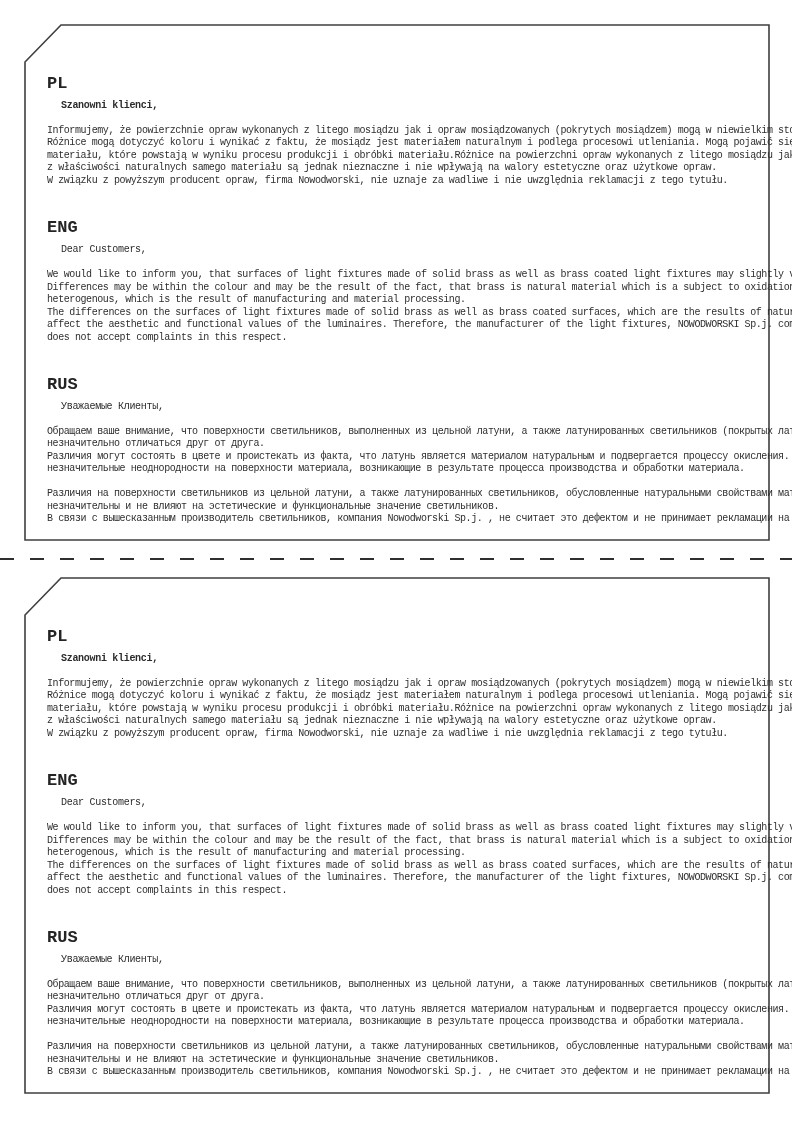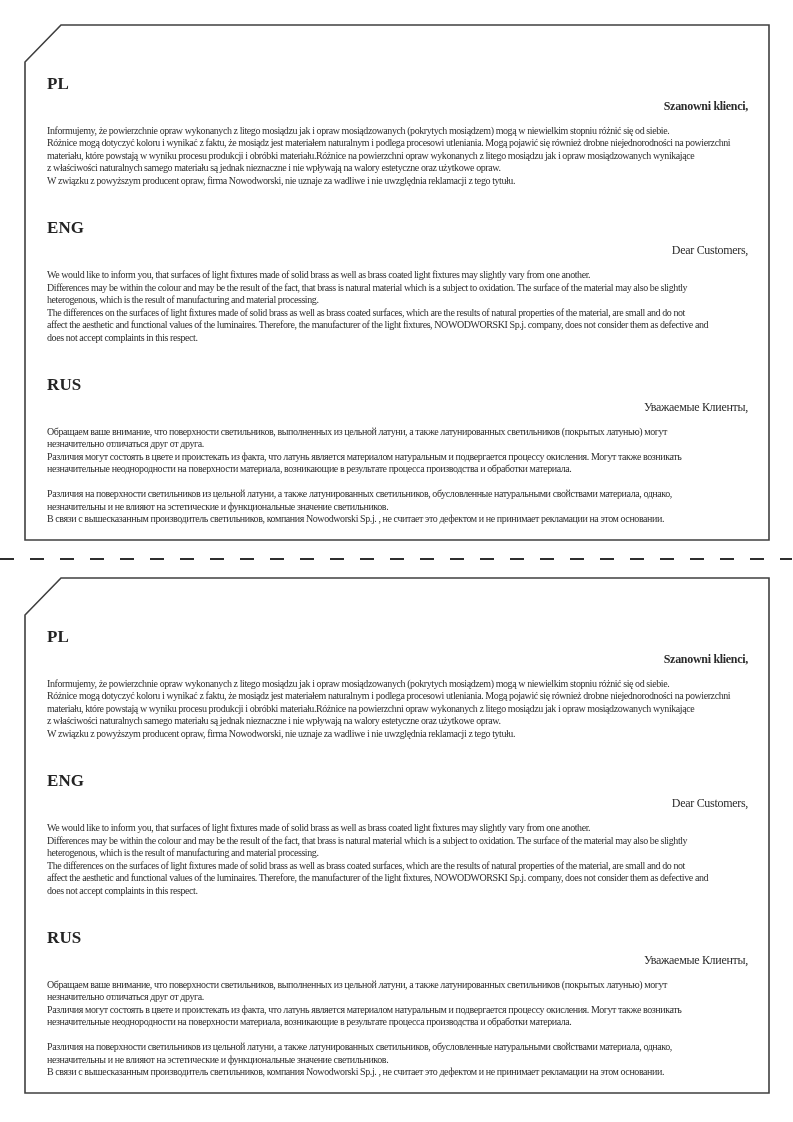--- a/index.html
+++ b/index.html
@@ -2,21 +2,21 @@
 <html><head>
 <meta charset="utf-8">
 <style>
   html, body { margin: 0; padding: 0; background: #ffffff; }
   .page {
     position: relative;
     width: 792px;
     height: 1122px;
     background: #ffffff;
     overflow: hidden;
-    font-family: Liberation Serif, serif;
+    font-family: Liberation Mono, monospace;
     color: #2e2e2e;
   }
   .card {
     position: absolute;
     left: 24px;
     width: 746px;
     height: 517px;
   }
   .card-top { top: 24px; }
   .card-bottom { top: 577px; }
@@ -36,26 +36,25 @@
   .content section + section { margin-top: 31px; }
   .section-heading {
     margin: 0;
     font-size: 17px;
     line-height: 20px;
     font-weight: 700;
     color: #242424;
     letter-spacing: 0.1px;
   }
   .salutation {
-    margin: 6px 0 0 4px;
-    font-size: 12px;
+    margin: 6px 0 0 14px;
+    font-size: 10px;
     line-height: 12px;
     letter-spacing: -0.3px;
     color: #2b2b2b;
-    text-align: right;
   }
   .content section:nth-of-type(1) .salutation { font-weight: 700; }
   .body-text {
     margin: 13px 0 0 0;
     font-size: 10px;
     line-height: 12.45px;
     letter-spacing: -0.42px;
     white-space: pre;
     color: #2e2e2e;
   }

